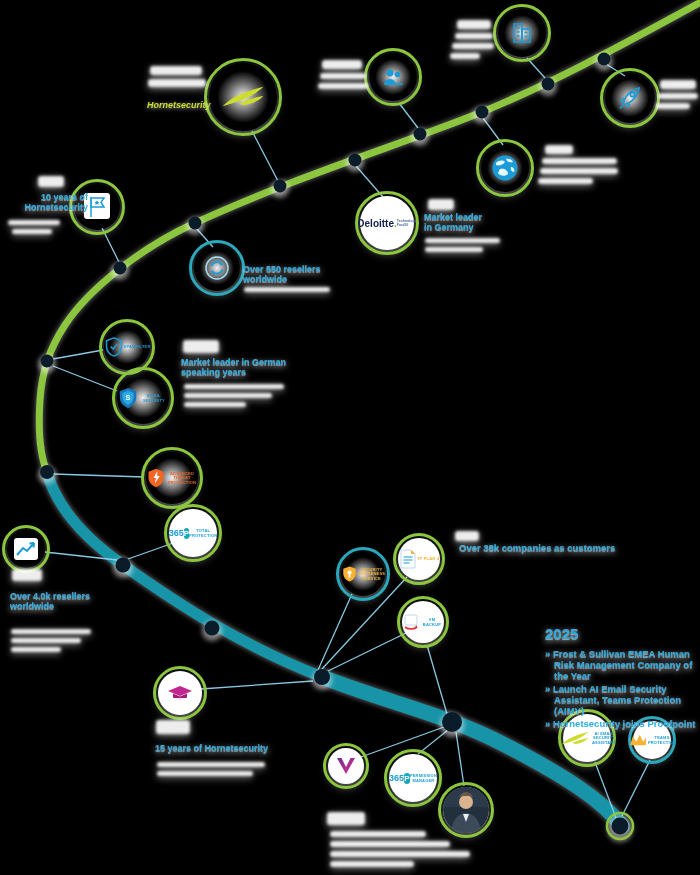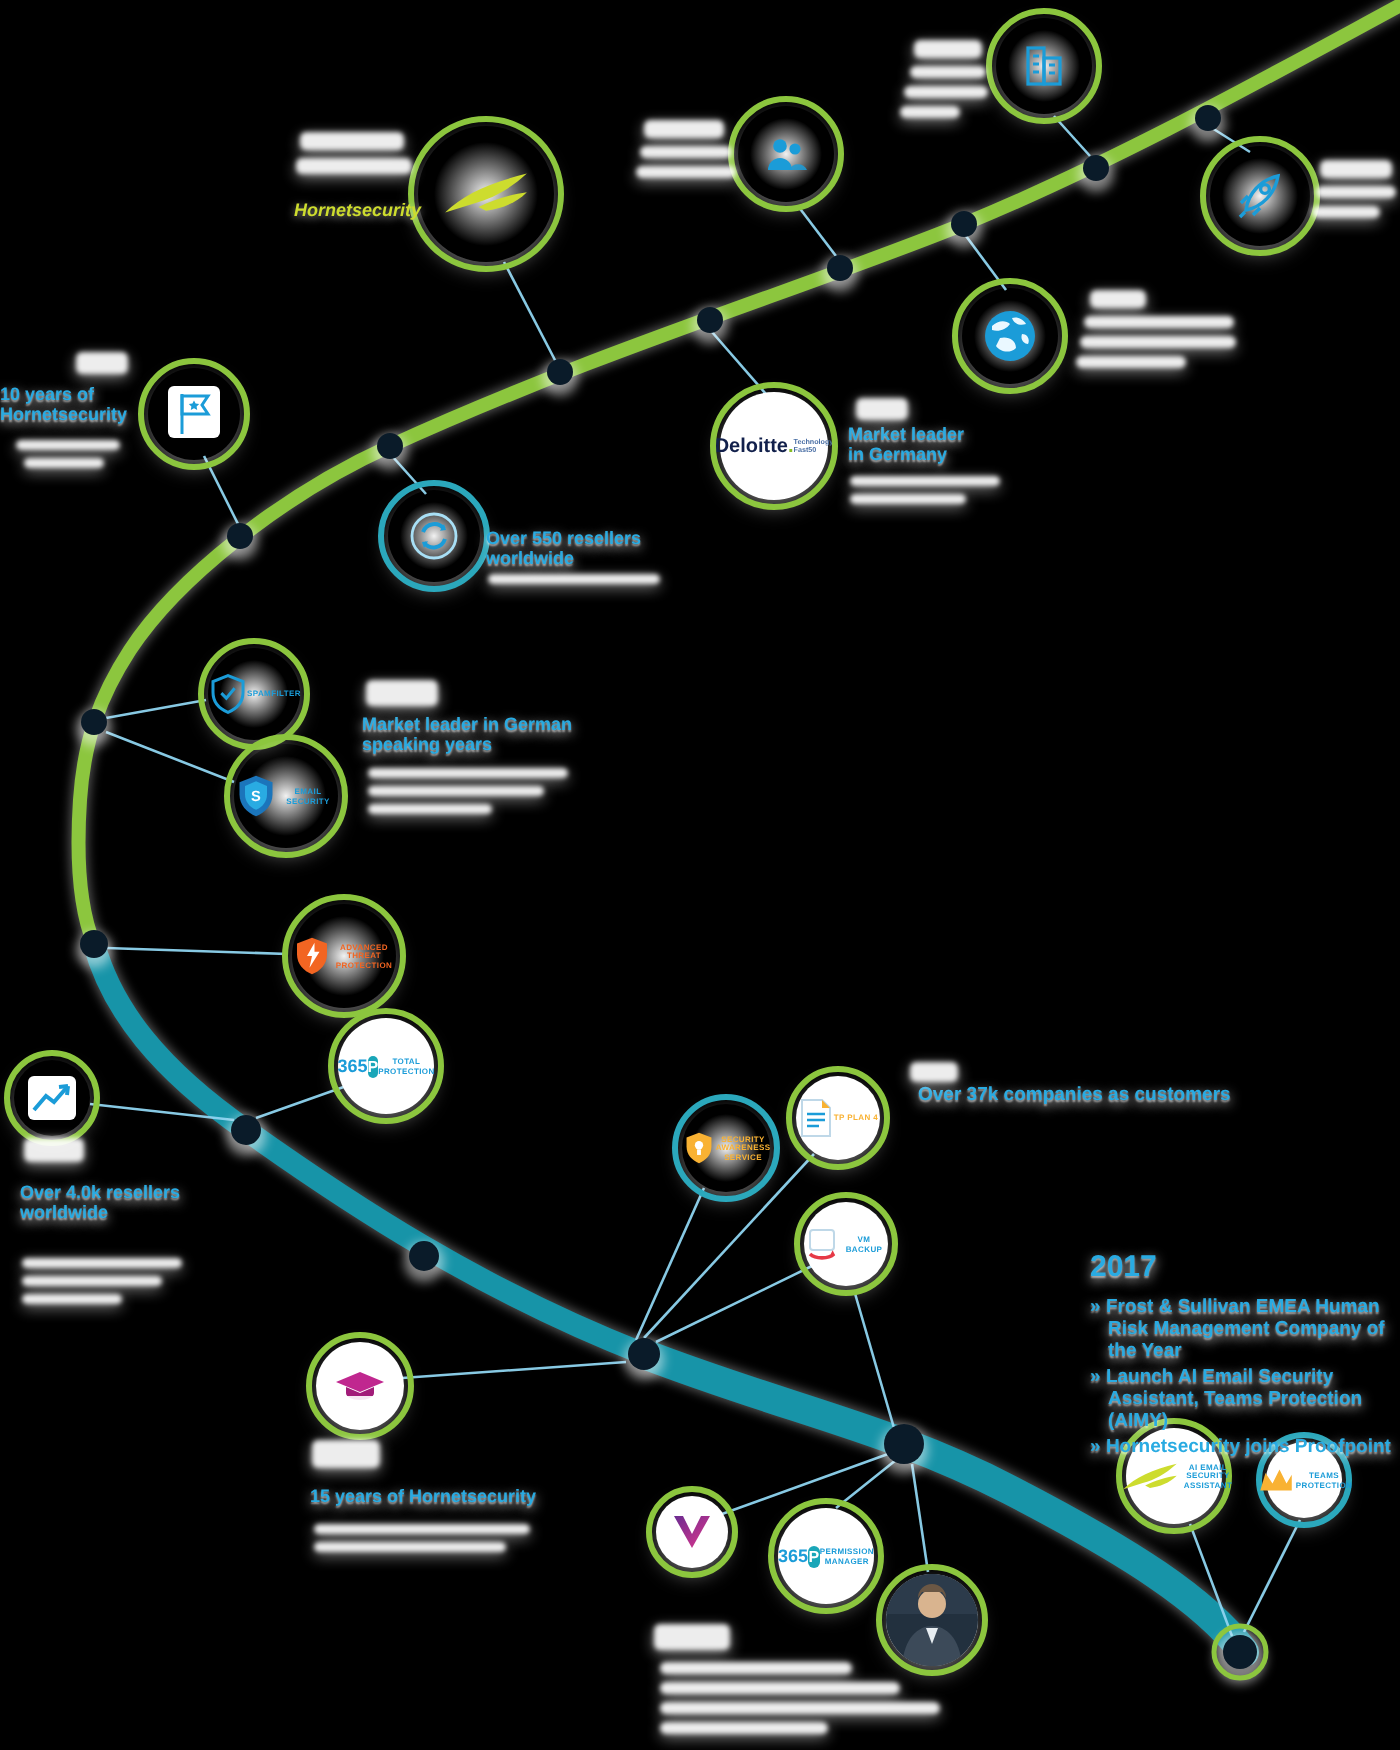--- a/index.html
+++ b/index.html
@@ -365,45 +365,45 @@
     <span class="icon">
       <svg width="20" height="14" viewBox="0 0 22 16">
         <path d="M2 14 L5 4 L9 10 L13 2 L17 10 L20 5 L20 14 Z" fill="#F9B233"></path>
       </svg>
     </span>
     <span class="blabel"><span>TEAMS</span><br><span>PROTECTION</span></span>
   </div>
 
   <div class="wordmark" style="left:147px;top:100px;">Hornetsecurity</div>
 
-  <div class="lbl" style="left:0px;top:192px;width:88px;text-align:left;">
+  <div class="lbl" style="left:0px;top:192px;width:88px;text-align:right;">
     <span>10 years of</span><br><span>Hornetsecurity</span>
   </div>
 
   <div class="lbl" style="left:243px;top:264px;width:95px;">
     <span>Over 550 resellers</span><br><span>worldwide</span>
   </div>
 
   <div class="lbl" style="left:424px;top:212px;width:85px;">
     <span>Market leader</span><br><span>in Germany</span>
   </div>
 
   <div class="lbl" style="left:181px;top:357px;width:115px;">
     <span>Market leader in German</span><br><span>speaking years</span>
   </div>
 
-  <div class="lbl" style="left:459px;top:543px;width:170px;font-size:9.5px;">Over 37k companies as customers</div>
+  <div class="lbl" style="left:459px;top:543px;width:170px;font-size:9.5px;">Over 38k companies as customers</div>
 
   <div class="lbl" style="left:10px;top:591px;width:95px;">
     <span>Over 4.0k resellers</span><br><span>worldwide</span>
   </div>
 
   <div class="lbl" style="left:155px;top:743px;width:130px;">15 years of Hornetsecurity</div>
 
-  <div class="lbl big" style="left:545px;top:626px;">2017</div>
+  <div class="lbl big" style="left:545px;top:626px;">2025</div>
   <ul class="bullets b95" style="position:absolute;left:545px;top:648px;width:158px;color:#29ABE2;text-shadow:0 1px 1px rgba(255,255,255,.55),0 2px 6px rgba(255,255,255,.85);">
     <li>Frost &amp; Sullivan EMEA Human Risk Management Company of the Year</li>
     <li>Launch AI Email Security Assistant, Teams Protection (AIMY)</li>
     <li>Hornetsecurity joins Proofpoint</li>
   </ul>
 
   <div class="wblob" style="left:150px;top:66px;width:52px;height:9px;"></div>
   <div class="wblob" style="left:148px;top:79px;width:58px;height:8px;"></div>
 
   <div class="wblob" style="left:322px;top:60px;width:40px;height:9px;"></div>

